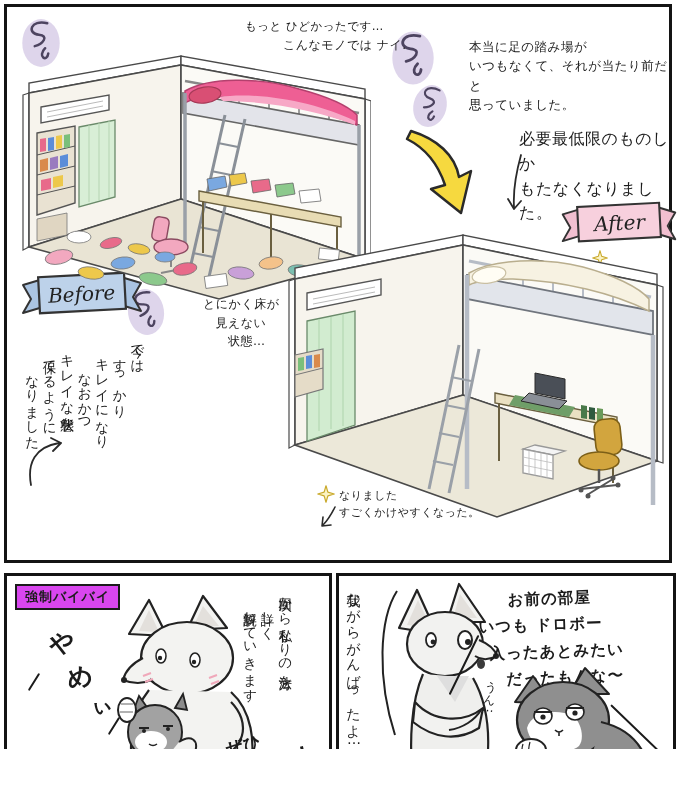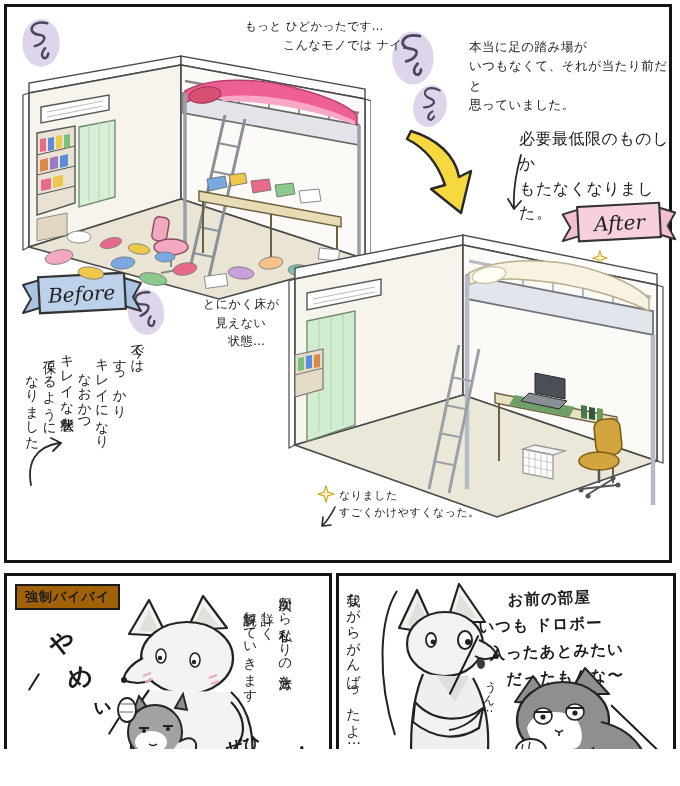--- a/index.html
+++ b/index.html
@@ -8,21 +8,21 @@
   .panel{position:absolute;background:#fff;border:3px solid #141414;box-sizing:border-box;}
   .abs{position:absolute;}
   .note{white-space:pre-line;line-height:1.55;font-size:12px;}
   .hand{letter-spacing:.5px;}
   .vtext{writing-mode:vertical-rl;text-orientation:upright;}
   .vcol{line-height:1.3;}
   .slash{position:absolute;width:2.2px;background:#1b1b1b;border-radius:2px;}
   .banner{display:flex;align-items:center;justify-content:center;}
   .banner svg{position:absolute;inset:0;width:100%;height:100%;}
   .banner span{position:relative;font:italic 20px "DejaVu Serif",serif;transform:rotate(-3deg);color:#222;}
-  .label-box{border:2px solid #1b1b1b;padding:2px 8px;font-size:13px;font-weight:bold;letter-spacing:1px;background:#a16207;}
+  .label-box{border:2px solid #1b1b1b;padding:2px 8px;font-size:13px;font-weight:bold;letter-spacing:1px;background:#d946ef;}
   .bigline{font-size:15.5px;font-weight:bold;line-height:1.7;letter-spacing:1px;white-space:nowrap;}
 </style>
 </head>
 <body>
 
 <div class="page">
 
   <section class="panel" style="left:4px;top:4px;width:668px;height:559px;">
 
     <svg class="abs" style="left:12px;top:10px;" width="44" height="52" viewBox="0 0 40 50">

